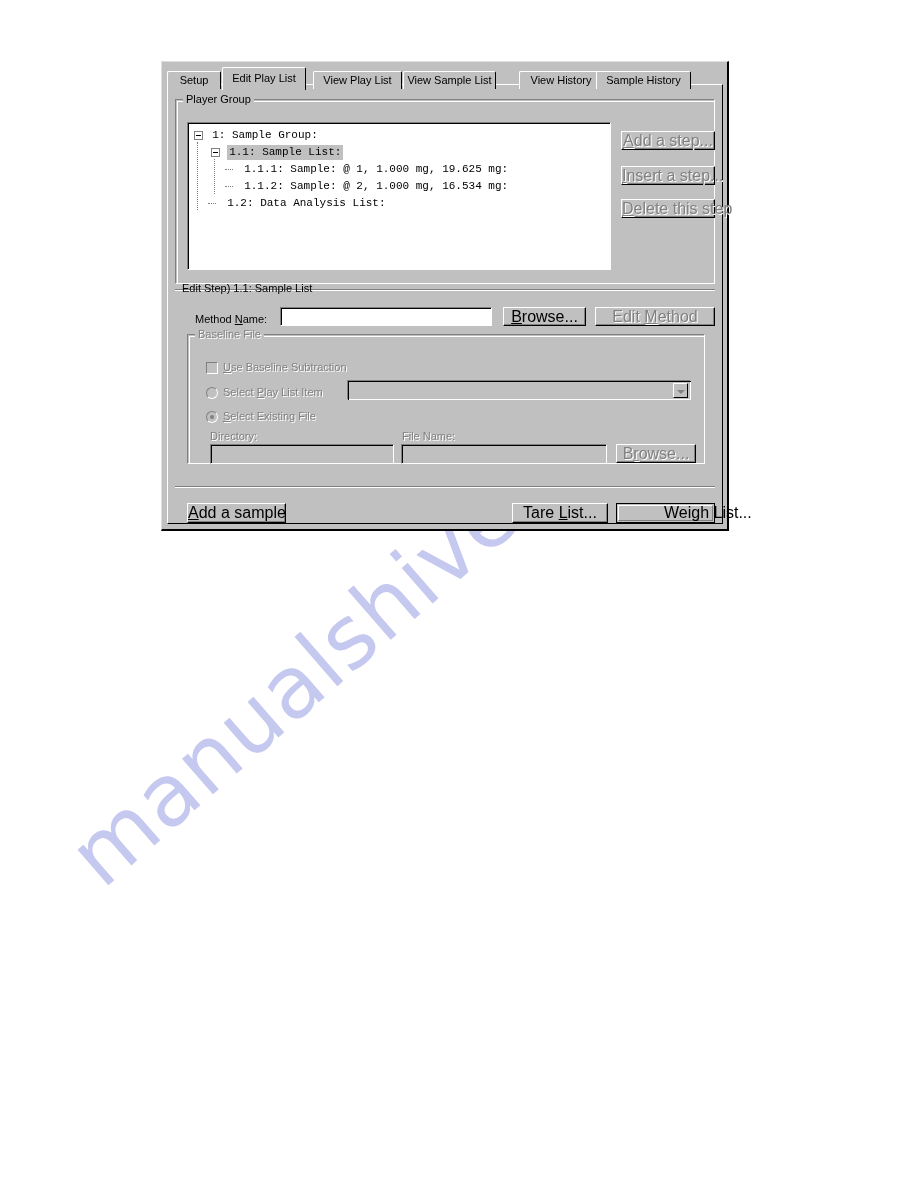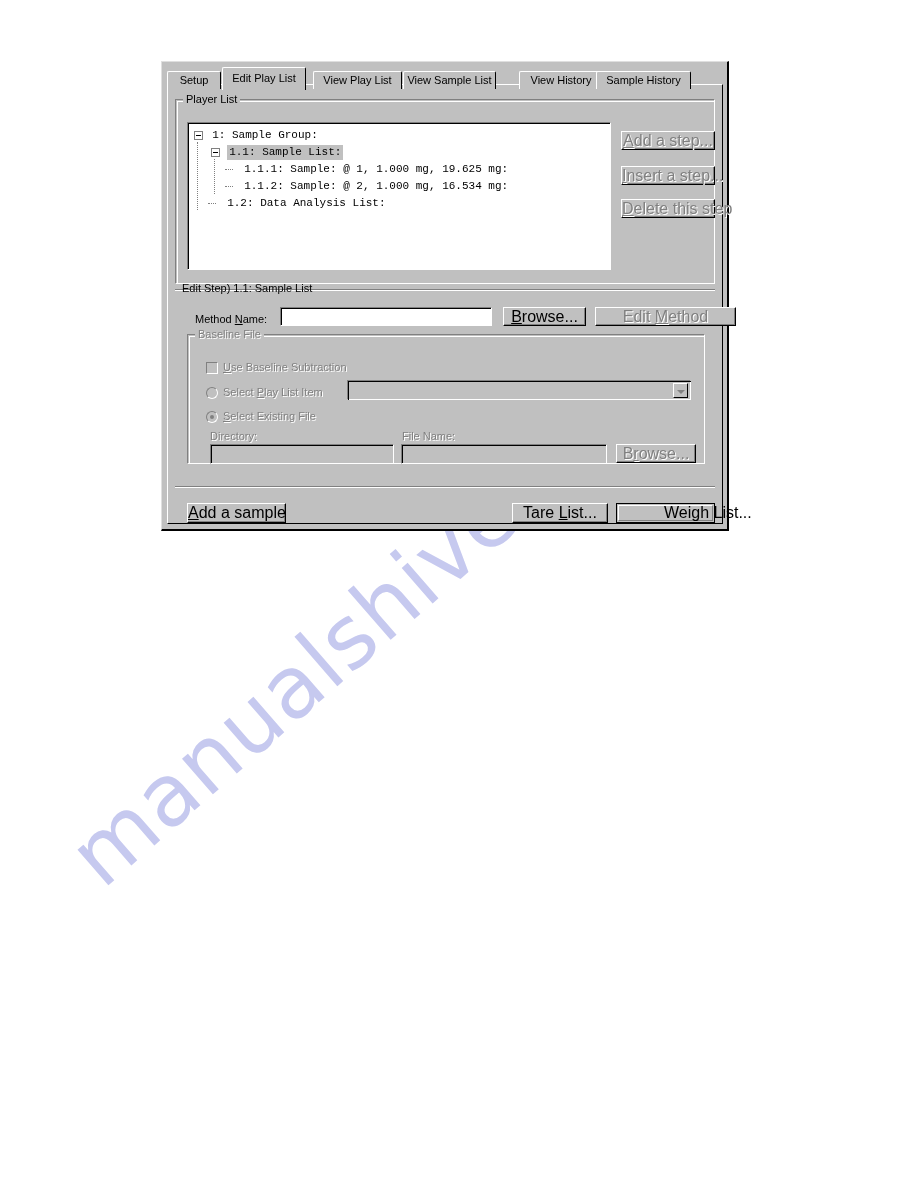--- a/index.html
+++ b/index.html
@@ -417,21 +417,21 @@
     <div class="tabstrip">
       <div class="tab" style="left:0px;width:54px;">Setup</div>
       <div class="tab active" style="left:55px;width:84px;">Edit Play List</div>
       <div class="tab" style="left:146px;width:89px;">View Play List</div>
       <div class="tab" style="left:236px;width:93px;">View Sample List</div>
       <div class="tab" style="left:344px;width:84px;margin-left:8px;">View History</div>
       <div class="tab" style="left:429px;width:95px;">Sample History</div>
     </div>
 
     <div class="groupbox" style="left:13px;top:37px;width:540px;height:185px;">
-      <div class="group-title">Player List</div>
+      <div class="group-title">Player Group</div>
     </div>
 
     <div id="tree-panel" class="sunken">
       <div class="tree-inner">
 
         <div class="tree-vline" style="left:7px;top:16px;height:68px;"></div>
 
         <div class="tree-vline" style="left:24px;top:33px;height:35px;"></div>
 
         <div class="tree-row">
@@ -483,21 +483,21 @@
     <div class="static-label" style="left:33px;top:251px;">
       Method <span class="acc">N</span>ame:
     </div>
 
     <div class="textbox sunken" style="left:118px;top:245px;width:212px;height:19px;"></div>
 
     <button class="btn" style="left:341px;top:245px;width:83px;height:19px;">
       <span><span class="acc">B</span>rowse...</span>
     </button>
 
-    <button class="btn disabled" style="left:433px;top:245px;width:141px;height:19px;">
+    <button class="btn disabled" style="left:433px;top:245px;width:120px;height:19px;">
       <span>Edit <span class="acc">M</span>ethod</span>
     </button>
 
     <div class="groupbox" style="left:25px;top:272px;width:518px;height:130px;">
       <div class="group-title disabled">Baseline File</div>
     </div>
 
     <div class="check-row" style="left:44px;top:299px;">
       <span class="checkbox-box"></span><span class="lbl"><span class="acc">U</span>se Baseline Subtraction</span>
     </div>

